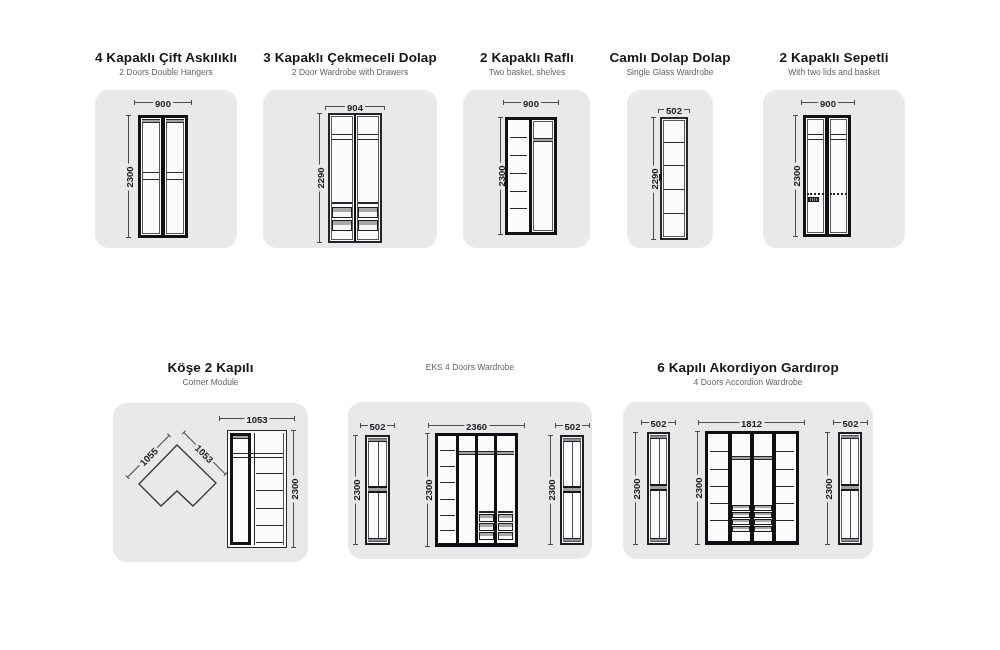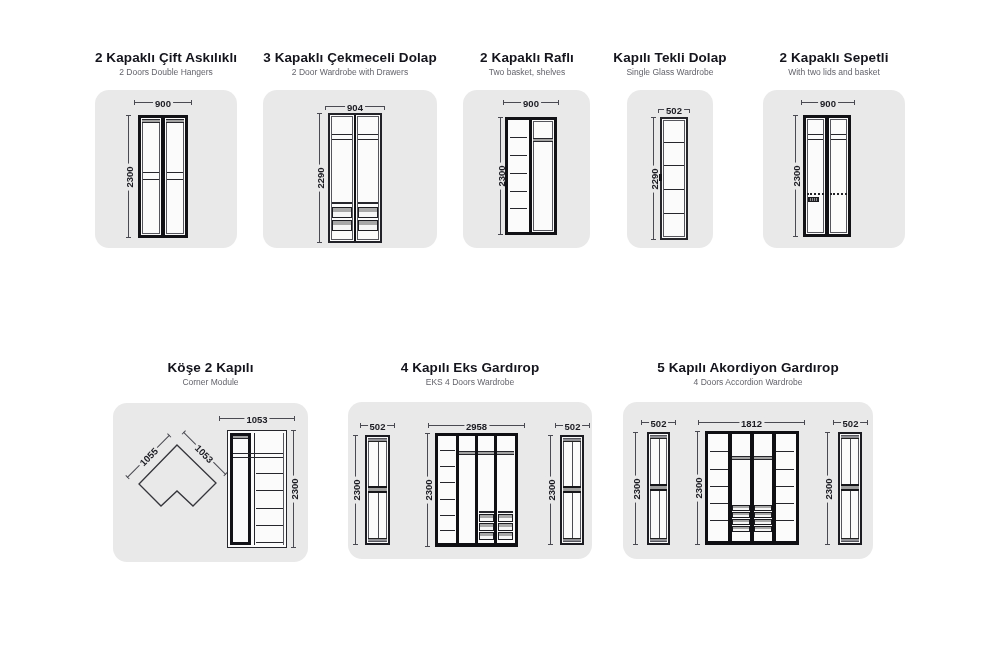--- a/index.html
+++ b/index.html
@@ -53,33 +53,33 @@
   .dim-diag .ln { position:absolute; left:0; right:0; top:6px; height:1px; background:#4a4a52; }
   .dim-diag .tk { position:absolute; top:4px; width:1px; height:5px; background:#4a4a52; }
   .dim-diag .lb { position:absolute; left:50%; top:7px; transform:translate(-50%,-50%);
           background:#e9e9e9; padding:0 2px; font-weight:bold; font-size:9.5px;
           color:#1b1b22; white-space:nowrap; }
 </style>
 </head>
 <body>
 
 <div class="caption" style="left:75px;top:50px;width:182px">
-  <div class="t">2 Kapaklı Çift Askılıklı</div>
+  <div class="t">4 Kapaklı Çift Askılıklı</div>
   <div class="s">2 Doors Double Hangers</div>
 </div>
 <div class="caption" style="left:258px;top:50px;width:184px">
   <div class="t">3 Kapaklı Çekmeceli Dolap</div>
   <div class="s">2 Door Wardrobe with Drawers</div>
 </div>
 <div class="caption" style="left:446px;top:50px;width:162px">
   <div class="t">2 Kapaklı Raflı</div>
   <div class="s">Two basket, shelves</div>
 </div>
 <div class="caption" style="left:590px;top:50px;width:160px">
-  <div class="t">Kapılı Tekli Dolap</div>
+  <div class="t">Camlı Dolap Dolap</div>
   <div class="s">Single Glass Wardrobe</div>
 </div>
 <div class="caption" style="left:744px;top:50px;width:180px">
   <div class="t">2 Kapaklı Sepetli</div>
   <div class="s">With two lids and basket</div>
 </div>
 
 <div class="panel" style="left:95px;top:90px;width:142px;height:158px">
   <div class="dim-h" style="left:39px;top:8px;width:58px">
     <span class="tk" style="left:0"></span>
@@ -225,25 +225,24 @@
       <div class="dotstrip" style="top:65%"></div>
     </div>
   </div>
 </div>
 
 <div class="caption" style="left:113px;top:360px;width:195px">
   <div class="t">Köşe 2 Kapılı</div>
   <div class="s">Corner Module</div>
 </div>
 <div class="caption" style="left:348px;top:360px;width:244px">
-  <div class="t">4 Kapılı Eks Gardırop</div>
   <div class="s">EKS 4 Doors Wardrobe</div>
 </div>
 <div class="caption" style="left:623px;top:360px;width:250px">
-  <div class="t">5 Kapılı Akordiyon Gardırop</div>
+  <div class="t">6 Kapılı Akordiyon Gardırop</div>
   <div class="s">4 Doors Accordion Wardrobe</div>
 </div>
 
 <div class="panel" style="left:113px;top:403px;width:195px;height:159px">
 
   <svg class="abs" style="left:25px;top:41px" width="80" height="64">
     <polygon points="39,1 78,39 55,62 39,47 23,62 1,40" fill="none" stroke="#35353b" stroke-width="1.3"></polygon>
   </svg>
   <div class="dim-diag" style="left:5px;top:47px;width:60px;transform:rotate(-45deg)">
     <span class="tk" style="left:0"></span>
@@ -305,21 +304,21 @@
       <div class="capr" style="top:2px;border-bottom:1px solid #222"></div>
     <div class="vmid"></div>
       <div class="midband" style="top:46%"></div>
     <div class="capr" style="bottom:2px;border-top:1px solid #222"></div>
   </div>
 
   <div class="dim-h" style="left:80px;top:19px;width:97px">
     <span class="tk" style="left:0"></span>
       <span class="tk" style="right:0"></span>
     <span class="ln"></span>
-      <span class="lb">2958</span>
+      <span class="lb">2360</span>
   </div>
   <div class="dim-v" style="left:75px;top:31px;height:114px">
     <span class="tk" style="top:0"></span>
       <span class="tk" style="bottom:0"></span>
     <span class="ln"></span>
       <span class="lb">2300</span>
   </div>
   <div class="cab" style="left:87px;top:31px;width:83px;height:114px;border:3px solid #0f0f13">
     <div class="sec" style="left:0;width:25%">
       <div class="hl" style="top:13%"></div>

